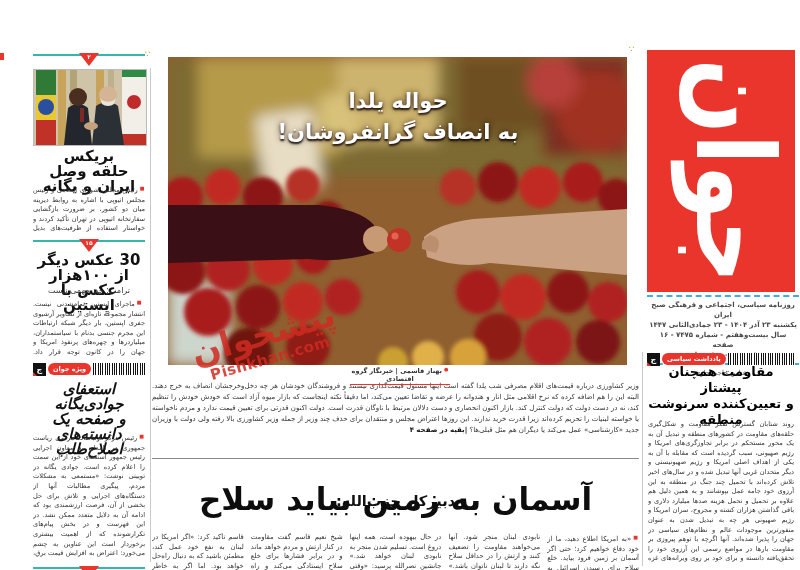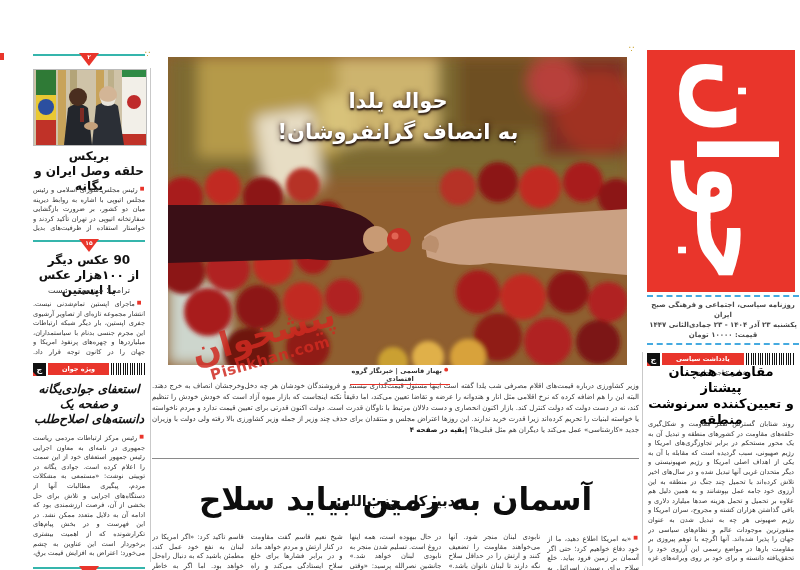--- a/index.html
+++ b/index.html
@@ -11,29 +11,29 @@
   .mast-info{left:647px;top:295px;width:148px;border-top:2px dashed #45aae0;border-bottom:2px dashed #45aae0;
              padding:3px 2px;text-align:center;color:#4a4a4a;font-size:7px;font-weight:bold;line-height:10px;}
   
   .vline{width:1px;background:#c9c9c9;}
   .divider{height:14px;}
   .divider .tl{position:absolute;top:4px;left:0;right:0;height:2px;background:#35b5ac;}
   .tri{position:absolute;top:3px;left:50%;transform:translateX(-50%);width:20px;height:13px;background:#e9352b;
        clip-path:polygon(0 0,100% 0,50% 100%);color:#fff;font-size:6px;font-weight:bold;text-align:center;line-height:8px;}
   .barstrip{display:flex;align-items:center;gap:2px;height:14px;}
   .barcode{flex:1;height:12px;background:repeating-linear-gradient(90deg,#111 0,#111 1px,#fff 1px,#fff 2px,#111 2px,#111 3px,#fff 3px,#fff 5px,#111 5px,#111 6px,#fff 6px,#fff 7px);}
-  .badge{background:#e9352b;color:#fff;font-size:6.5px;font-weight:bold;padding:2px 14px;white-space:nowrap;}
+  .badge{background:#e9352b;color:#fff;font-size:6.5px;font-weight:bold;padding:2px 5px;white-space:nowrap;border-radius:6px;}
   .minilogo{width:13px;height:13px;background:#111;color:#fff;font-size:8px;font-weight:bold;text-align:center;line-height:13px;position:relative;}
   .minilogo:after{content:"";position:absolute;left:0;bottom:0;border-left:4px solid #e9352b;border-top:4px solid transparent;}
   .ystar{color:#c9a32b;font-size:9px;line-height:9px;}
   .body-txt{font-size:6.6px;line-height:9.6px;color:#333;text-align:justify;overflow:hidden;}
   .rb{color:#e9352b;font-size:5px;vertical-align:2px;margin-left:2px;}
   .more{font-weight:bold;color:#111;padding-left:48px;}
   
-  .lcol-title{text-align:center;font-size:12px;line-height:15px;font-weight:bold;color:#111;}
+  .lcol-title{text-align:center;font-size:15px;line-height:15px;font-weight:bold;color:#111;}
   .sub{ text-align:center;font-size:8px;font-weight:normal;color:#333;}
   
   .overlay{left:238px;top:86px;width:320px;text-align:center;color:#fff;font-weight:bold;font-size:21px;line-height:31px;
            text-shadow:0 2px 2px rgba(20,5,5,.9),0 0 6px rgba(40,10,10,.8);}
   .watermark{left:158px;top:316px;width:215px;transform:rotate(-16deg);text-align:center;color:#cf2b21;opacity:.85;pointer-events:none;z-index:5;}
   .watermark .fa{font-size:34px;font-weight:bold;line-height:34px;}
   .watermark .en{font-size:15px;font-weight:bold;letter-spacing:.5px;}
   .byline{left:350px;top:366px;width:100px;text-align:center;font-size:6.5px;font-weight:bold;color:#333;
           border-bottom:1px solid #e9352b;padding-bottom:1px;z-index:6;}
   .lead-body{left:152px;top:381px;width:487px;height:66px;font-size:7px;line-height:11px;}
@@ -52,20 +52,21 @@
 <div id="page">
 
   <div class="abs banner">
     <svg width="148" height="242" viewBox="0 0 148 242">
       <text transform="translate(80,121) rotate(90)" text-anchor="middle" dominant-baseline="middle" font-family="DejaVu Sans" font-weight="bold" font-size="108" fill="#ffffff" textLength="225" lengthAdjust="spacingAndGlyphs" direction="rtl">جوان</text>
     </svg>
   </div>
   <div class="abs mast-info">
     <div>روزنامه سیاسی، اجتماعی و فرهنگی صبح ایران</div>
     <div>یکشنبه ۲۳ آذر ۱۴۰۴ - ۲۳ جمادی‌الثانی ۱۴۴۷</div>
+    <div>سال بیست‌وهفتم - شماره ۷۴۷۵ - ۱۶ صفحه</div>
     <div>قیمت: ۱۰۰۰۰ تومان</div>
   </div>
 
   <div class="abs vline" style="left:150px;top:68px;height:494px;"></div>
   <div class="abs vline" style="left:642px;top:352px;height:214px;"></div>
   <div class="abs ystar" style="left:145px;top:50px;">∵</div>
   <div class="abs ystar" style="left:629px;top:45px;">∵</div>
   <div class="abs" style="left:0;top:53px;width:4px;height:7px;background:#e9352b;"></div>
 
   <div class="abs" style="left:168px;top:57px;width:459px;height:308px;overflow:hidden;">
@@ -218,21 +219,21 @@
   <div class="abs body-txt" style="left:33px;top:184px;width:112px;height:50px;">
     <span class="rb">■</span><span>رئیس مجلس شورای اسلامی و رئیس مجلس اتیوپی با اشاره به روابط دیرینه میان دو کشور، بر ضرورت بازگشایی سفارتخانه اتیوپی در تهران تأکید کردند و خواستار استفاده از ظرفیت‌های بدیل بریکس برای توسعه همکاری‌های اقتصادی و تجاری شدند</span>
   </div>
 
   <div class="abs divider" style="left:33px;top:236px;width:112px;">
     <div class="tl"></div>
       <div class="tri">۱۵</div>
   </div>
 
   <div class="abs lcol-title" style="left:33px;top:253px;width:112px;">
-    <div>90 عکس دیگر</div>
+    <div>30 عکس دیگر</div>
     <div>از ۱۰۰هزار عکس با اپستین</div>
   </div>
   <div class="abs sub" style="left:33px;top:286px;width:112px;">ترامپ: چیز مهمی نیست</div>
   <div class="abs body-txt" style="left:33px;top:298px;width:112px;height:60px;">
     <span class="rb">■</span><span>ماجرای اپستین تمام‌شدنی نیست. انتشار مجموعه تازه‌ای از تصاویر آرشیوی جفری اپستین، بار دیگر شبکه ارتباطات این مجرم جنسی بدنام با سیاستمداران، میلیاردرها و چهره‌های پرنفوذ امریکا و جهان را در کانون توجه قرار داد. تصاویری که به گفته کمیته نظارت مجلس نمایندگان، تنها قطره‌ای از دریای نزدیک به ۱۰۰ هزار عکس موجود در اموال اوست</span>
   </div>
 
   <div class="abs barstrip" style="left:33px;top:362px;width:112px;">
     <div class="barcode"></div>
     <div class="badge">ویژه جوان</div>

